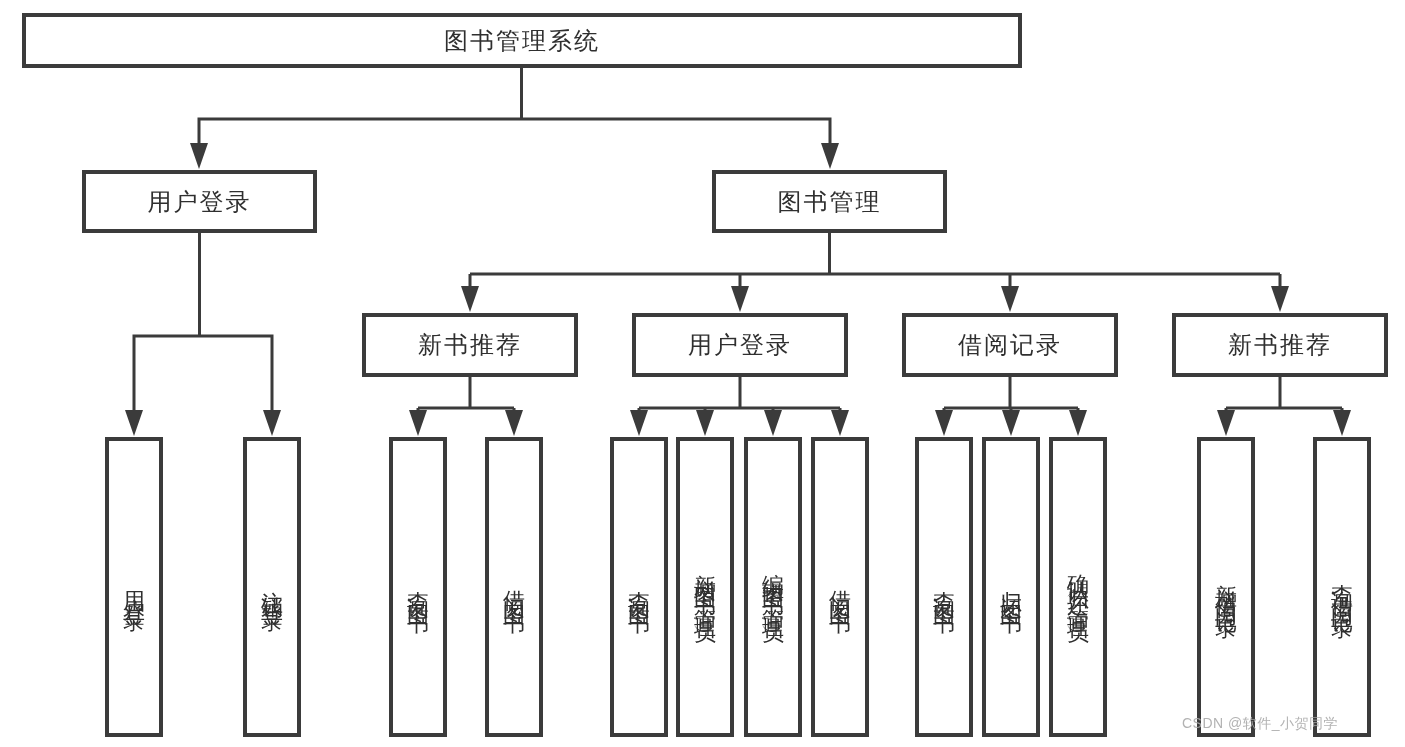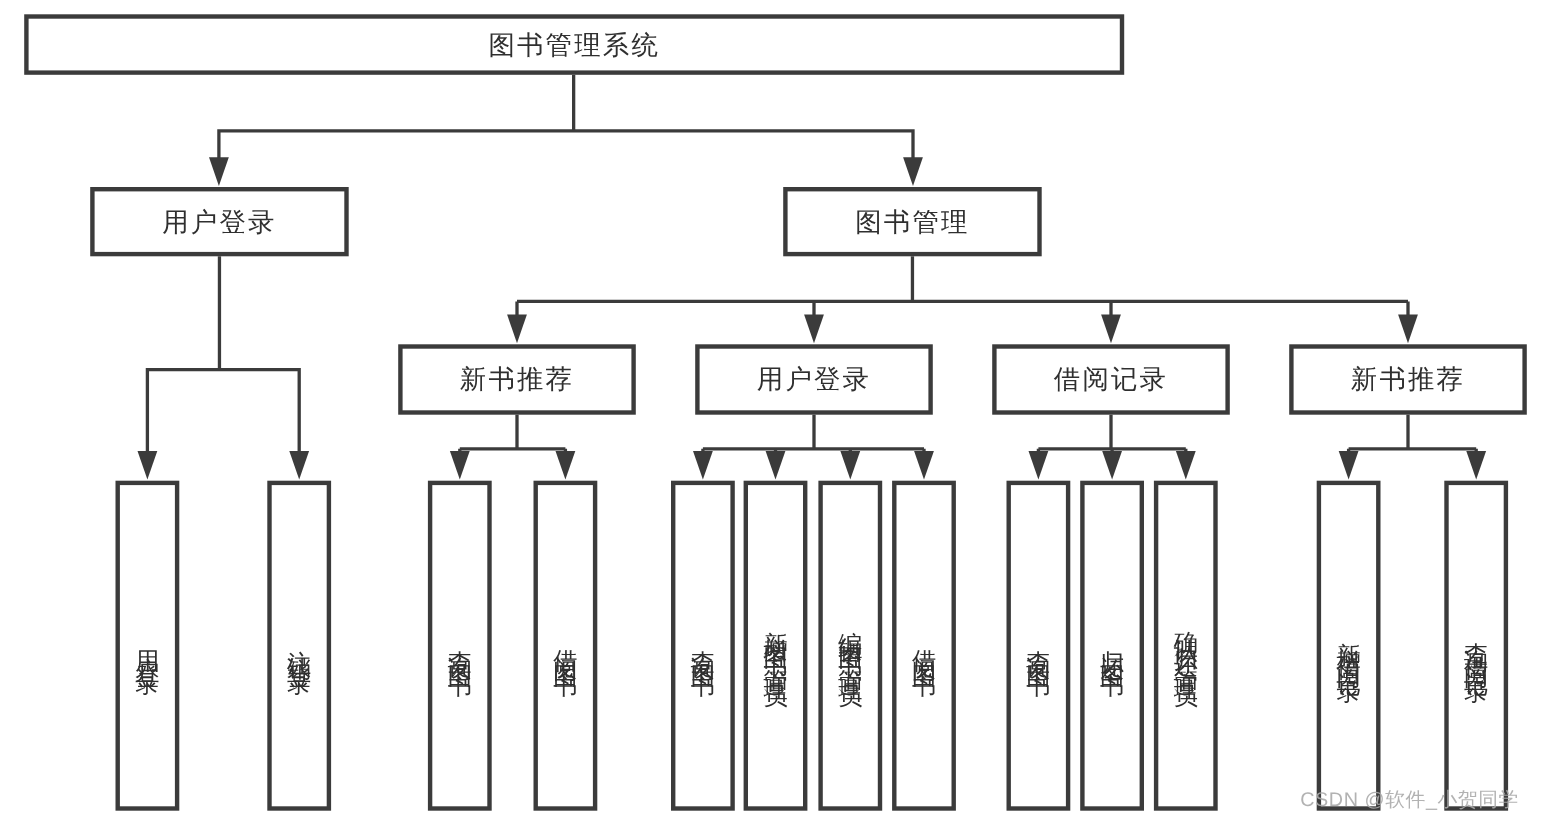--- a/index.html
+++ b/index.html
@@ -33,21 +33,21 @@
     height: 300px;
     line-height: 1;
   }
   .root { left: 22px; top: 13px; width: 1000px; height: 55px; }
   .lvl2 { top: 170px; width: 235px; height: 63px; }
   .lvl3 { top: 313px; width: 216px; height: 64px; }
   .watermark {
     position: absolute;
     left: 1182px;
     top: 715px;
-    font-size: 18px;
+    font-size: 14px;
     letter-spacing: 0.5px;
     color: rgba(170, 170, 170, 0.9);
     white-space: nowrap;
     z-index: 5;
   }
 </style>
 </head>
 <body>
 
 <div class="stage">

